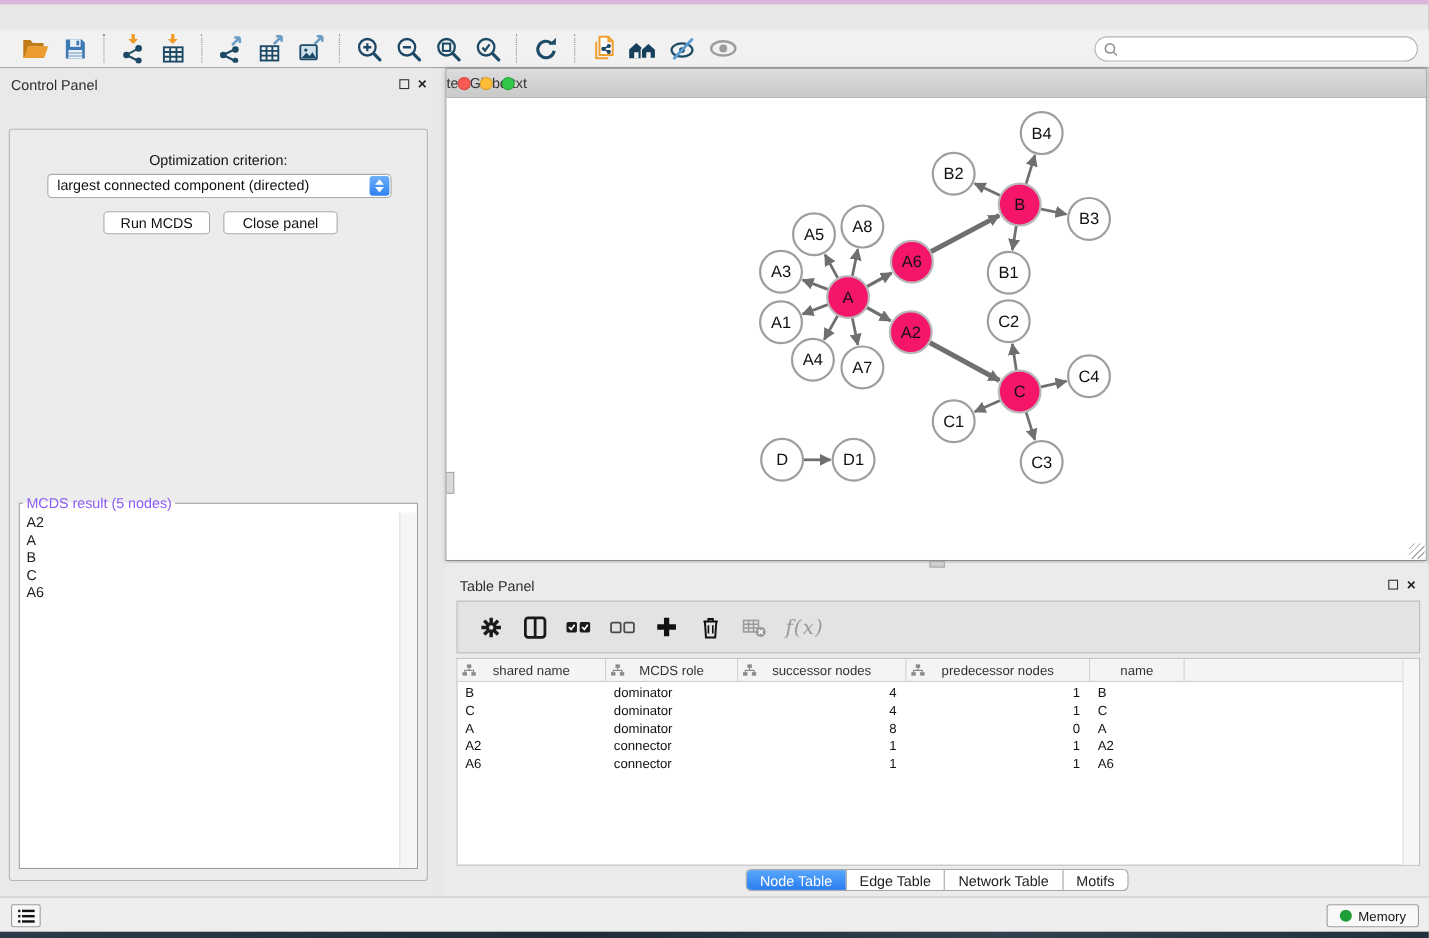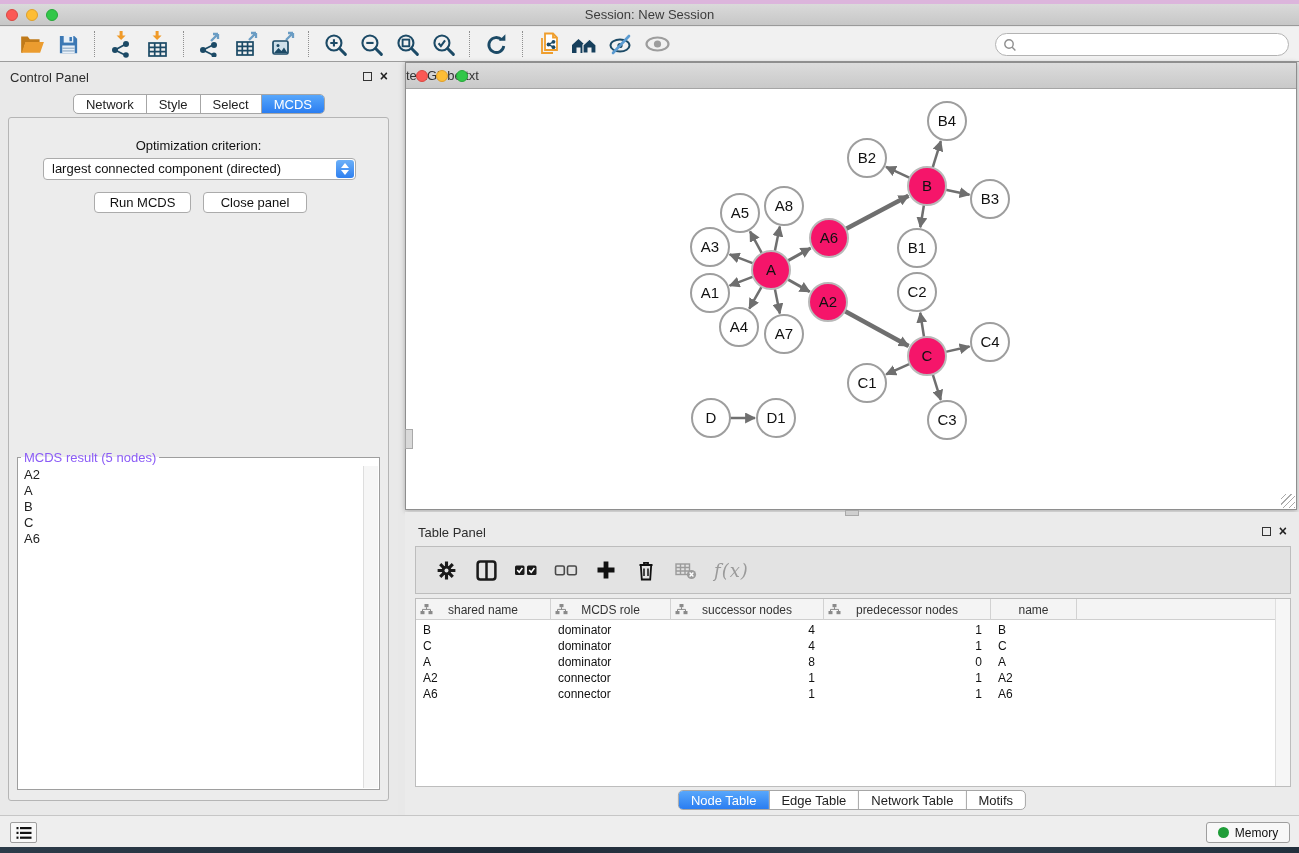--- a/index.html
+++ b/index.html
@@ -114,28 +114,20 @@
   .desktop-strip{ position:absolute; left:0; top:847px; width:1299px; height:6px;
                   background:linear-gradient(90deg,#2c3b49,#1f2b38 40%,#32414f 70%,#22303d); }
 </style>
 </head>
 <body>
 
 <div id="screen">
 
   <div class="mac-strip"></div>
 
-  <div class="titlebar">
-    <div class="lights">
-      <div class="light red"></div>
-      <div class="light yellow"></div>
-      <div class="light green"></div>
-    </div>
-    <div class="title">Session: New Session</div>
-  </div>
 
   <div class="toolbar">
     <div class="tbtn">
       <svg width="26" height="24" viewBox="0 0 24 22">
         <path d="M2 19 V4 h6 l2 2.5 h9 v3 H6 L3.4 19Z" fill="#c07a19"></path>
         <path d="M2.5 19 L6 9.2 H23 L19.5 19 Z" fill="#eb9c2f"></path>
       </svg>
     </div>
     <div class="tbtn">
       <svg width="23" height="23" viewBox="0 0 24 24">
@@ -292,28 +284,20 @@
     </div>
   </div>
 
   <div class="control-panel">
     <div class="panel-head">
       <div class="ph-title">Control Panel</div>
       <div class="wbtns">
         <div class="float-btn"></div>
         <div class="close-btn">×</div>
       </div>
-    </div>
-    <div class="cp-tabs">
-      <div class="segs">
-          <div class="seg">Network</div>
-          <div class="seg">Style</div>
-          <div class="seg">Select</div>
-          <div class="seg active">MCDS</div>
-        </div>
     </div>
     <div class="cp-box">
       <div class="opt-label">Optimization criterion:</div>
       <div class="dropdown">
         <span>largest connected component (directed)</span>
         <div class="spinner">
             <span class="up"></span>
             <span class="down"></span>
           </div>
       </div>

